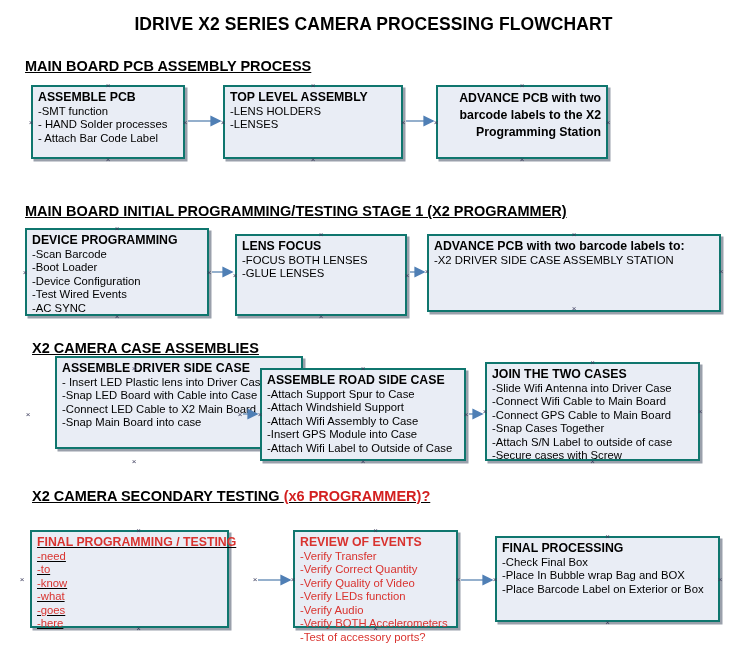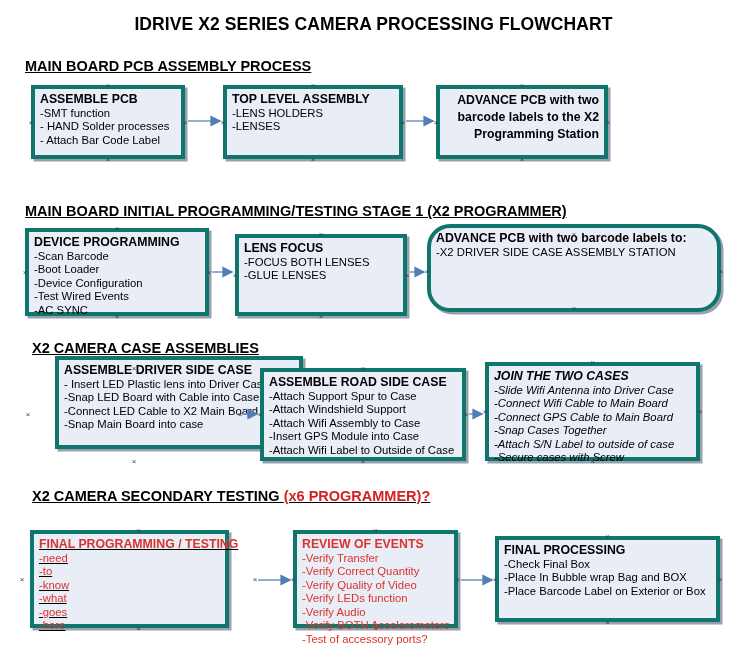--- a/index.html
+++ b/index.html
@@ -40,21 +40,21 @@
     white-space: nowrap;
     text-decoration: underline;
   }
   .section-head .accent {
     color: #d32020;
   }
   .node {
     position: absolute;
     box-sizing: border-box;
     background: #e9edf5;
-    border: 4px solid #0f766e;
+    border: 2px solid #0f766e;
     box-shadow: 2.5px 2.5px 0 0 #9aa0ab;
     padding: 3px 5px 2px 5px;
     overflow: visible;
   }
   .node .node-title {
     font-size: 12.3px;
     font-weight: bold;
     line-height: 14.5px;
     white-space: nowrap;
     color: #000;
@@ -136,21 +136,21 @@
     <div class="node-line">-Test Wired Events</div>
     <div class="node-line">-AC SYNC</div>
   </div>
 
   <div class="node" style="left:235px; top:234px; width:172px; height:82px;">
     <div class="node-title">LENS FOCUS</div>
     <div class="node-line">-FOCUS BOTH LENSES</div>
     <div class="node-line">-GLUE LENSES</div>
   </div>
 
-  <div class="node" style="left:427px; top:224px; width:294px; height:88px;border-radius:23px;">
+  <div class="node" style="left:427px; top:234px; width:294px; height:78px;">
     <div class="node-title">ADVANCE PCB with two barcode labels to:</div>
     <div class="node-line">-X2 DRIVER  SIDE  CASE  ASSEMBLY STATION</div>
   </div>
 
   <div class="section-head" style="left:32px; top:340px;">
     <span>X2 CAMERA CASE ASSEMBLIES</span><span class="accent"></span>
   </div>
 
   <div class="node" style="left:28px; top:356px; width:248px; height:93px;margin-left:27px;">
     <div class="node-title">ASSEMBLE DRIVER SIDE CASE</div>
@@ -162,21 +162,21 @@
 
   <div class="node" style="left:260px; top:368px; width:206px; height:93px;">
     <div class="node-title">ASSEMBLE ROAD SIDE CASE</div>
     <div class="node-line">-Attach Support Spur to Case</div>
     <div class="node-line">-Attach Windshield Support</div>
     <div class="node-line">-Attach Wifi Assembly to Case</div>
     <div class="node-line">-Insert GPS Module into Case</div>
     <div class="node-line">-Attach Wifi Label to Outside of Case</div>
   </div>
 
-  <div class="node" style="left:485px; top:362px; width:215px; height:99px;font-style:italic;">
+  <div class="node" style="left:485px; top:362px; width:215px; height:99px;">
     <div class="node-title">JOIN THE TWO CASES</div>
     <div class="node-line">-Slide Wifi Antenna into Driver Case</div>
     <div class="node-line">-Connect Wifi Cable to Main Board</div>
     <div class="node-line">-Connect GPS Cable to Main Board</div>
     <div class="node-line">-Snap Cases Together</div>
     <div class="node-line">-Attach S/N Label to outside of case</div>
     <div class="node-line">-Secure cases with Screw</div>
   </div>
 
   <div class="section-head" style="left:32px; top:488px;">

